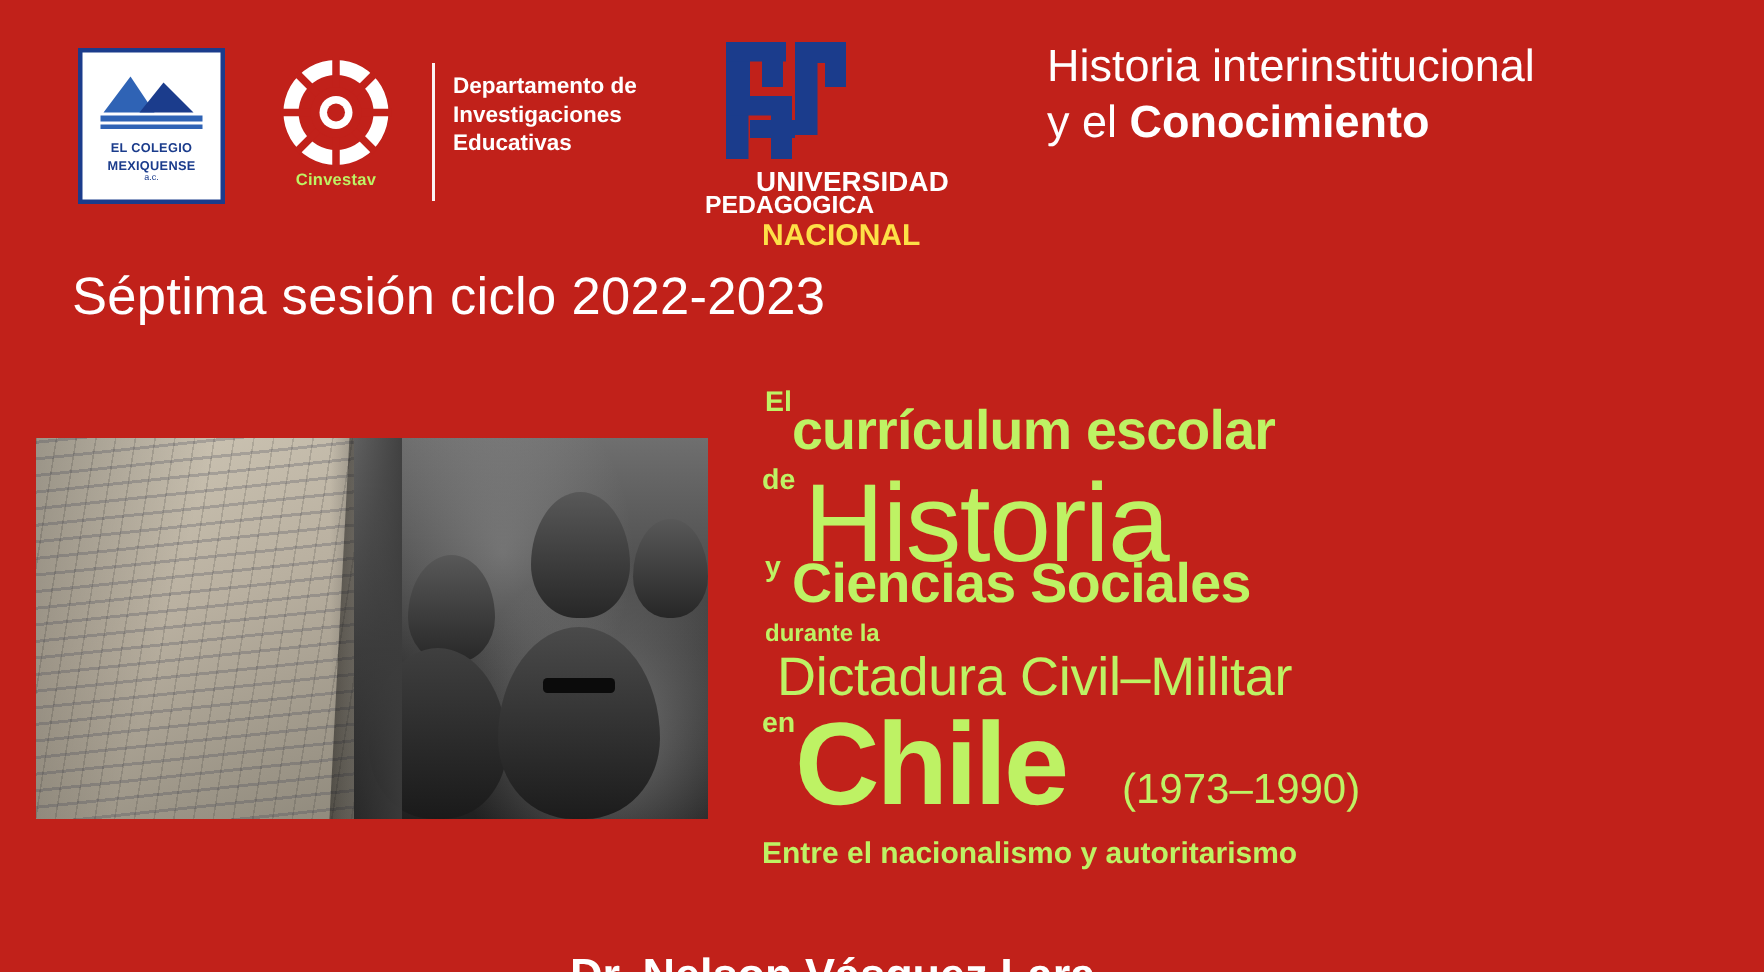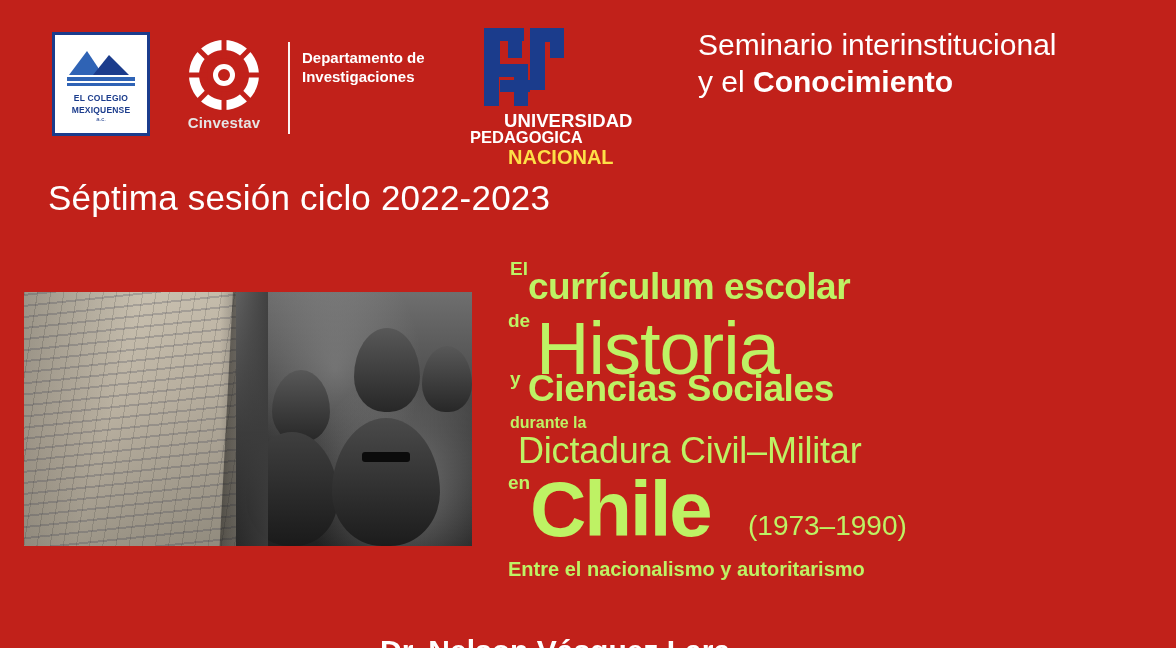--- a/index.html
+++ b/index.html
@@ -65,23 +65,23 @@
     position: absolute;
     left: 172px; top: 38px;
     width: 104px; height: 98px;
     text-align: center;
   }
   .logo-cinvestav .gear {
     width: 74px; height: 74px;
     margin: 0 auto;
   }
   .logo-cinvestav .name {
-    font-size: 15px;
-    font-weight: bold;
-    color: #e5e5e5;
+    font-size: 11px;
+    font-weight: bold;
+    color: #bef264;
     margin-top: 2px;
     letter-spacing: .2px;
   }
 
   .divider-v {
     position: absolute;
     left: 288px; top: 42px;
     width: 2px; height: 92px;
     background: #ffffff;
     opacity: .95;
@@ -299,20 +299,21 @@
       </svg>
     </div>
     <div class="name">Cinvestav</div>
   </div>
 
   <div class="divider-v"></div>
 
   <div class="dept">
     <div>Departamento de</div>
     <div>Investigaciones</div>
+    <div>Educativas</div>
   </div>
 
   <div class="logo-upn">
     <div class="glyph">
       <svg width="96" height="86" viewBox="0 0 96 86" xmlns="http://www.w3.org/2000/svg">
         <rect x="6" y="4" width="16" height="44" fill="#1b3c8c"></rect>
         <rect x="6" y="4" width="40" height="13" fill="#1b3c8c"></rect>
         <rect x="30" y="4" width="14" height="30" fill="#1b3c8c"></rect>
         <rect x="52" y="4" width="15" height="62" fill="#1b3c8c"></rect>
         <rect x="52" y="4" width="34" height="14" fill="#1b3c8c"></rect>
@@ -322,21 +323,21 @@
         <rect x="36" y="40" width="14" height="42" fill="#1b3c8c"></rect>
         <rect x="22" y="56" width="30" height="12" fill="#1b3c8c"></rect>
       </svg>
     </div>
     <div class="l1">UNIVERSIDAD</div>
     <div class="l2">PEDAGOGICA</div>
     <div class="l3">NACIONAL</div>
   </div>
 
   <div class="seminar">
-    <div class="ln">Seminario interinstitucional</div>
+    <div class="ln">Historia interinstitucional</div>
     <div class="ln"><span>y el </span><b>Conocimiento</b></div>
   </div>
 </div>
 
 <div class="session">Séptima sesión ciclo 2022-2023</div>
 
 <div class="photo">
   <div class="notebook">
     <div class="ruled"></div>
     <div class="spine"></div>

